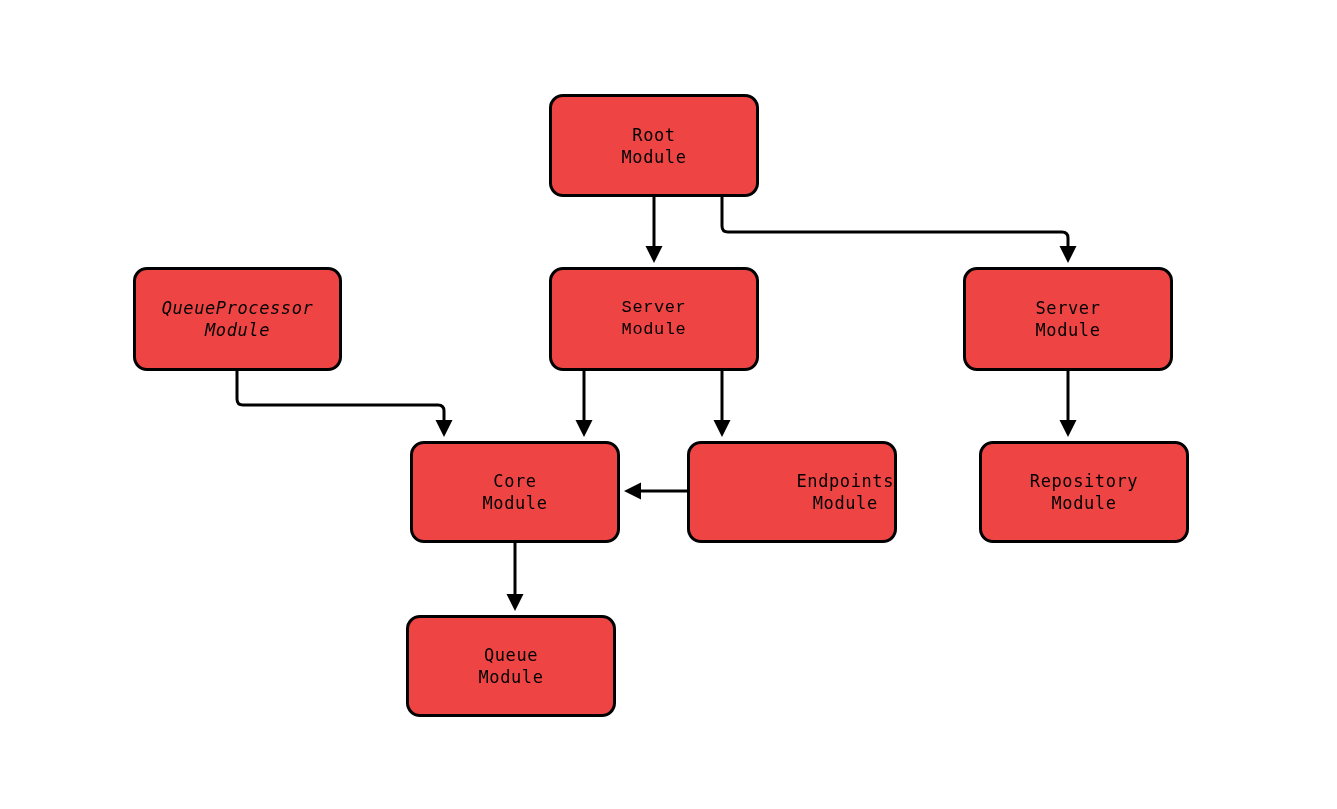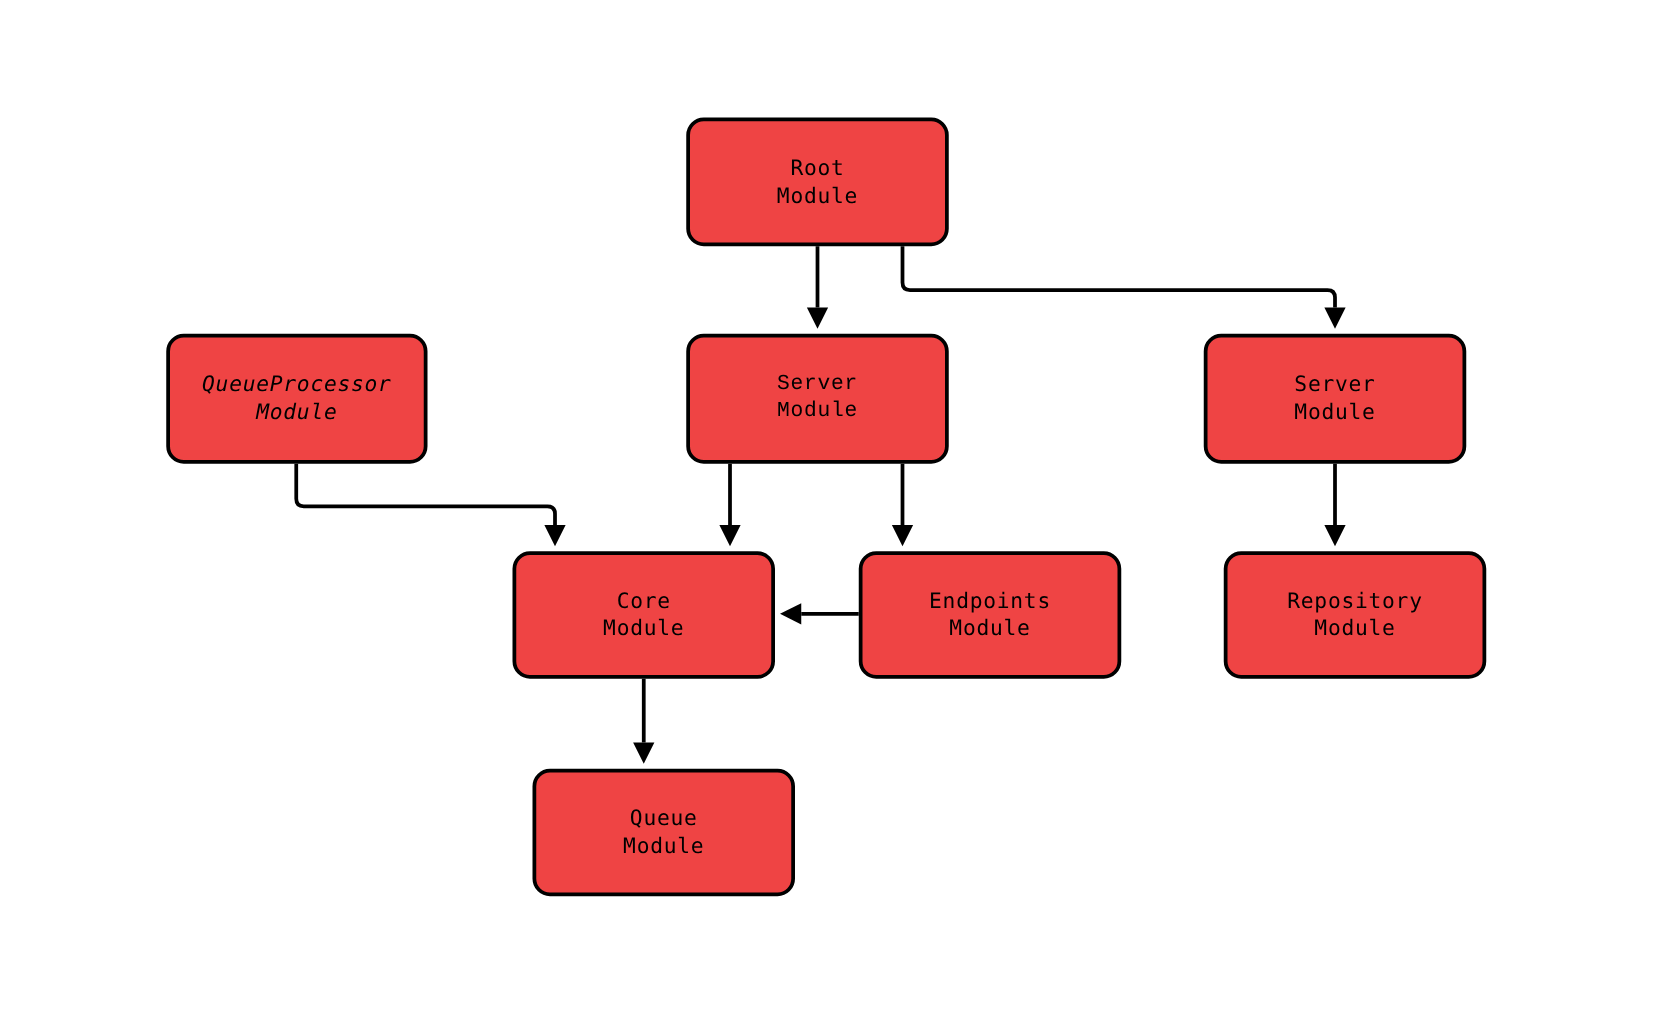--- a/index.html
+++ b/index.html
@@ -79,21 +79,21 @@
       <div class="node" style="left: 549px; top: 94px; width: 210px; height: 103px; border-color: rgb(0, 0, 0); color: rgb(0, 0, 0);"><span>Root
 Module</span></div>
       <div class="node" style="left: 133px; top: 267px; width: 209px; height: 104px; border-color: rgb(0, 0, 0); color: rgb(0, 0, 0); font-style: italic;"><span>QueueProcessor
 Module</span></div>
       <div class="node" style="left: 549px; top: 267px; width: 210px; height: 104px; border-color: rgb(0, 0, 0); color: rgb(0, 0, 0); font-family: Liberation Mono, monospace;"><span>Server
 Module</span></div>
       <div class="node" style="left: 963px; top: 267px; width: 210px; height: 104px; border-color: rgb(0, 0, 0); color: rgb(0, 0, 0);"><span>Server
 Module</span></div>
       <div class="node" style="left: 410px; top: 441px; width: 210px; height: 102px; border-color: rgb(0, 0, 0); color: rgb(0, 0, 0);"><span>Core
 Module</span></div>
-      <div class="node" style="left: 687px; top: 441px; width: 210px; height: 102px; border-color: rgb(0, 0, 0); color: rgb(0, 0, 0);"><span>Endpoints
+      <div class="node" style="left: 687px; top: 441px; width: 210px; height: 102px; border-color: rgb(0, 0, 0); color: rgb(0, 0, 0); justify-content: flex-end;"><span>Endpoints
 Module</span></div>
       <div class="node" style="left: 963px; top: 441px; width: 210px; height: 102px; border-color: rgb(0, 0, 0); color: rgb(0, 0, 0); margin-left: 16px;"><span>Repository
 Module</span></div>
-      <div class="node" style="left: 426px; top: 615px; width: 210px; height: 102px; border-color: rgb(0, 0, 0); color: rgb(0, 0, 0);"><span>Queue
+      <div class="node" style="left: 406px; top: 615px; width: 210px; height: 102px; border-color: rgb(0, 0, 0); color: rgb(0, 0, 0);"><span>Queue
 Module</span></div>
     </div>
 
 </div>
 
 </body></html>

